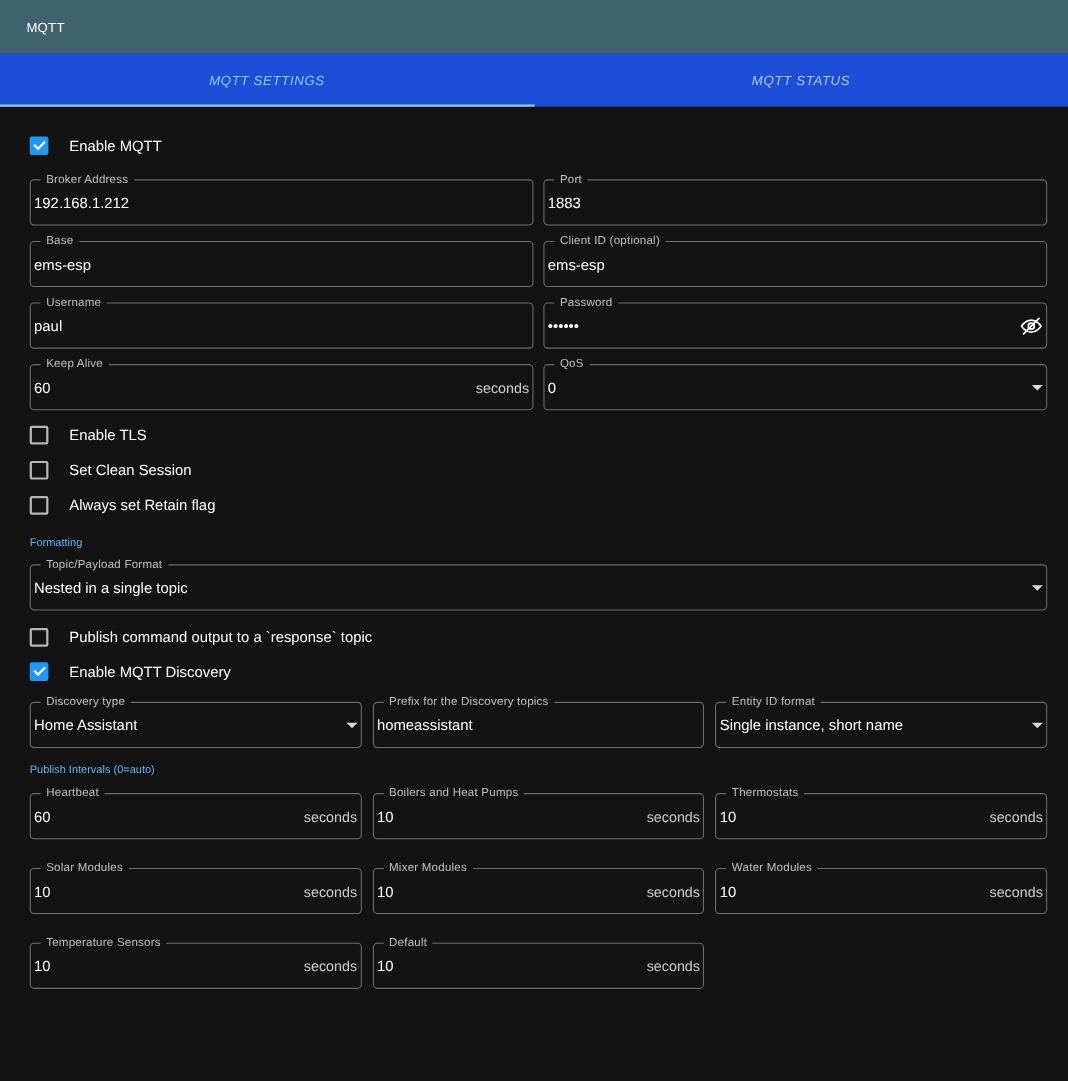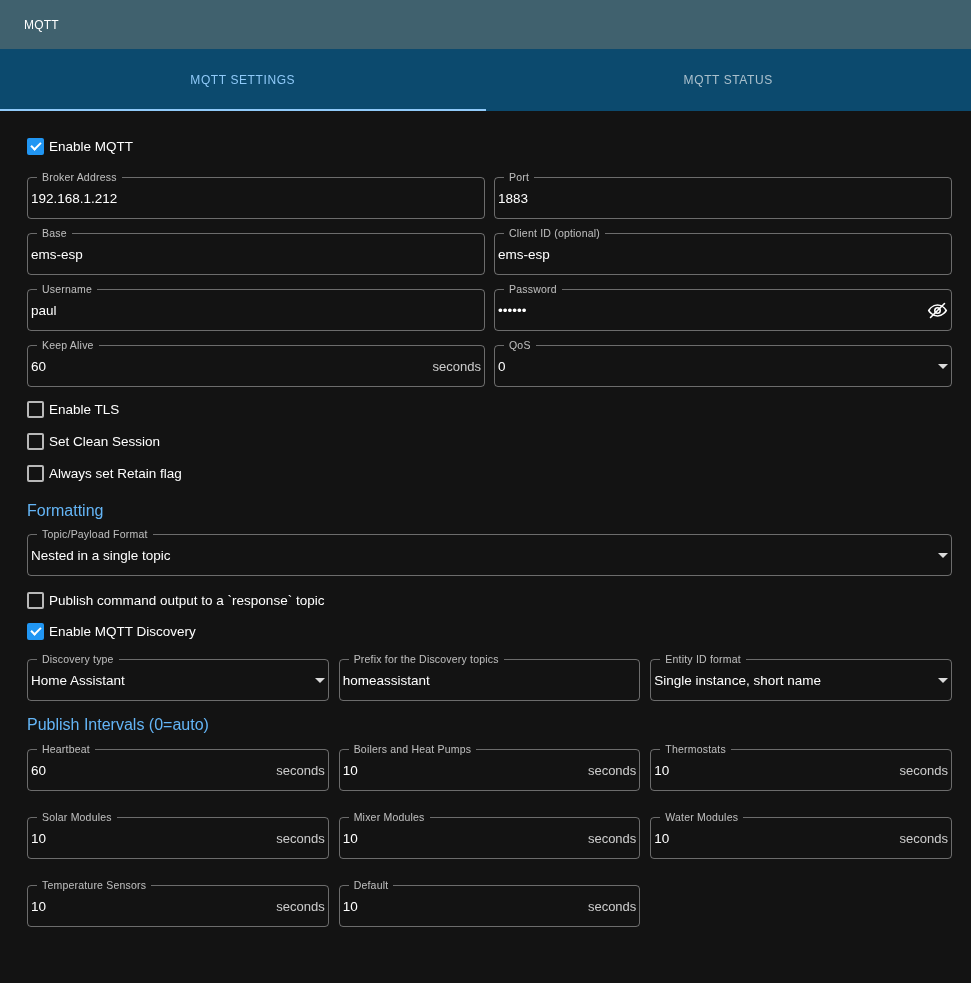--- a/index.html
+++ b/index.html
@@ -15,21 +15,21 @@
   .appbar {
     height: 49px;
     background: #40616e;
     display: flex;
     align-items: center;
     padding: 0 24px;
   }
   .appbar-title { font-size: 12px; font-weight: 400; color: #ffffff; letter-spacing: .2px; }
 
   
-  .tabbar { height: 62px; background: #0c4a6e; display: flex; }
+  .tabbar { height: 48px; background: #1d4ed8; display: flex; font-style: italic; }
   .tab {
     flex: 1;
     display: flex;
     align-items: center;
     justify-content: center;
     font-size: 12px;
     font-weight: 500;
     letter-spacing: .6px;
     text-transform: uppercase;
     color: rgba(255,255,255,0.65);
@@ -45,21 +45,21 @@
     background: #90caf9;
   }
 
   
   .content { padding: 26px 19px 16px 27px; }
 
   
   .check-row {
     display: flex;
     align-items: center;
-    gap: 5px;
+    gap: 19px;
     cursor: pointer;
     height: 18px;
     text-align: center;
   }
   .cbox {
     width: 17px; height: 17px;
     border: 2px solid rgba(255,255,255,0.7);
     border-radius: 2px;
     flex: 0 0 auto;
     position: relative;
@@ -122,21 +122,21 @@
   }
   .eye-btn {
     background: none; border: none; padding: 0; margin-left: 8px;
     cursor: pointer; display: flex; align-items: center;
   }
 
   
   .row2 { display: grid; grid-template-columns: 1fr 1fr; column-gap: 9px; }
   .row3 { display: grid; grid-template-columns: 1fr 1fr 1fr; column-gap: 10px; }
 
-  .section-heading { color: #64b5f6; font-size: 16px; font-weight: 400; }
+  .section-heading { color: #64b5f6; font-size: 10px; font-weight: 400; }
 
   
   .mt-first-field { margin-top: 22px; }
   .mt-field { margin-top: 14px; }
   .mt-cb1 { margin-top: 13px; }
   .mt-cb { margin-top: 14px; }
   .mt-head1 { margin-top: 20px; }
   .mt-topic { margin-top: 14px; }
   .mt-resp { margin-top: 15px; }
   .mt-disc-cb { margin-top: 13px; }

